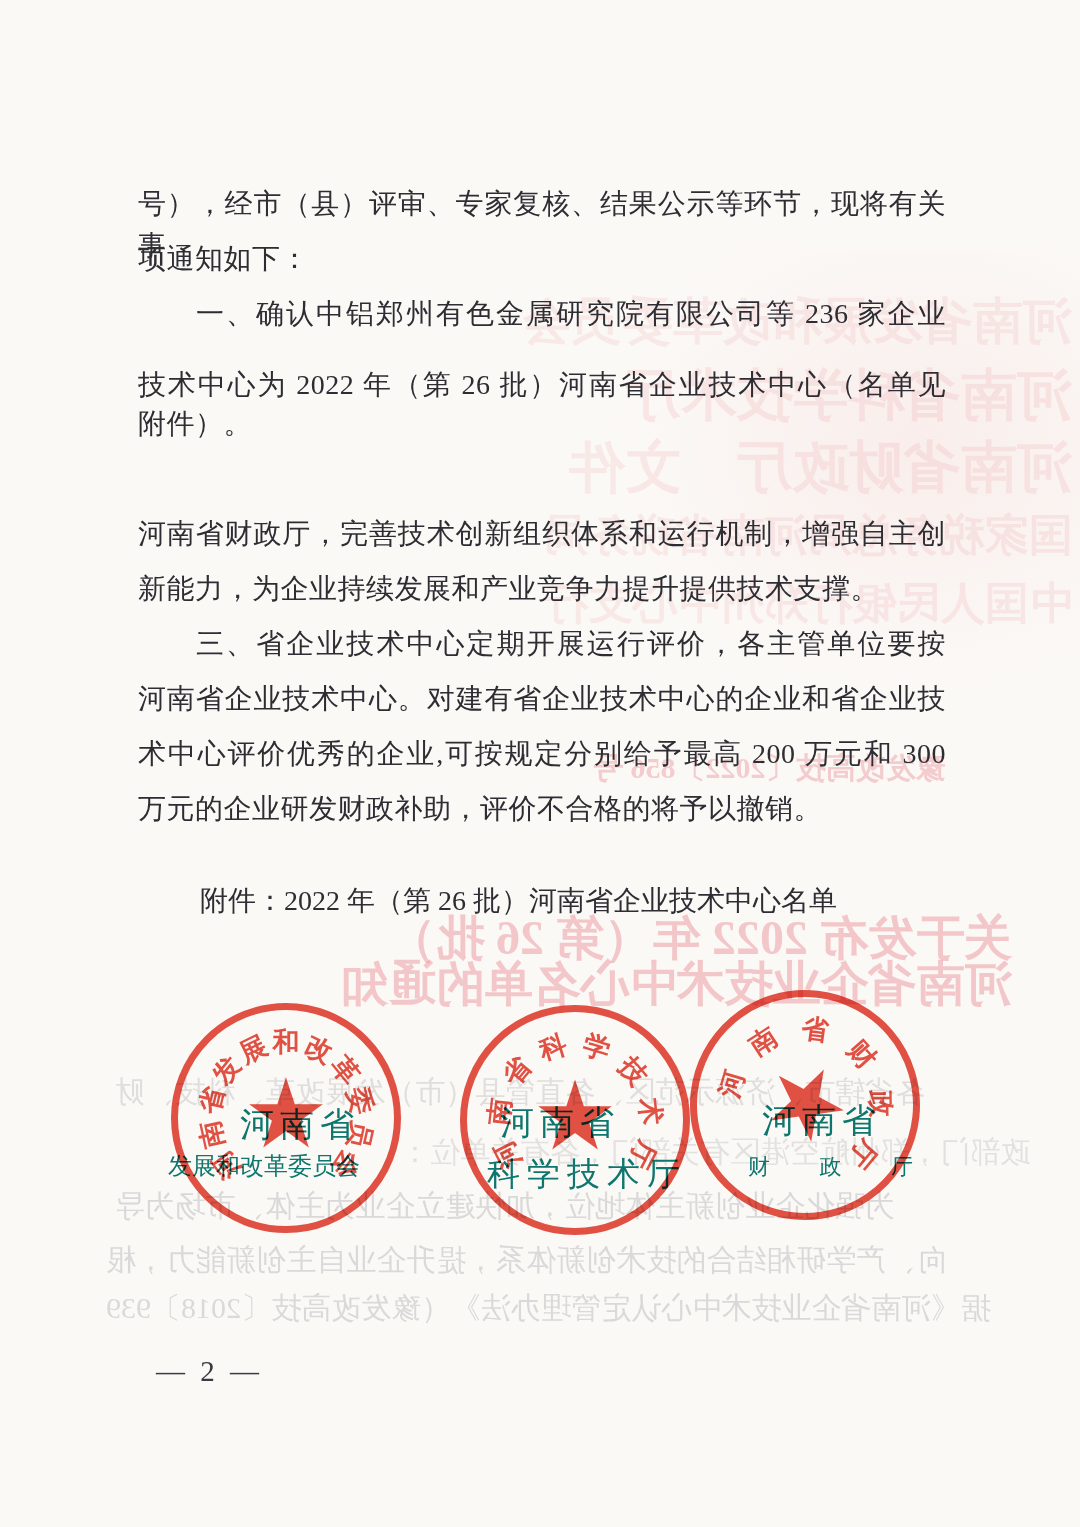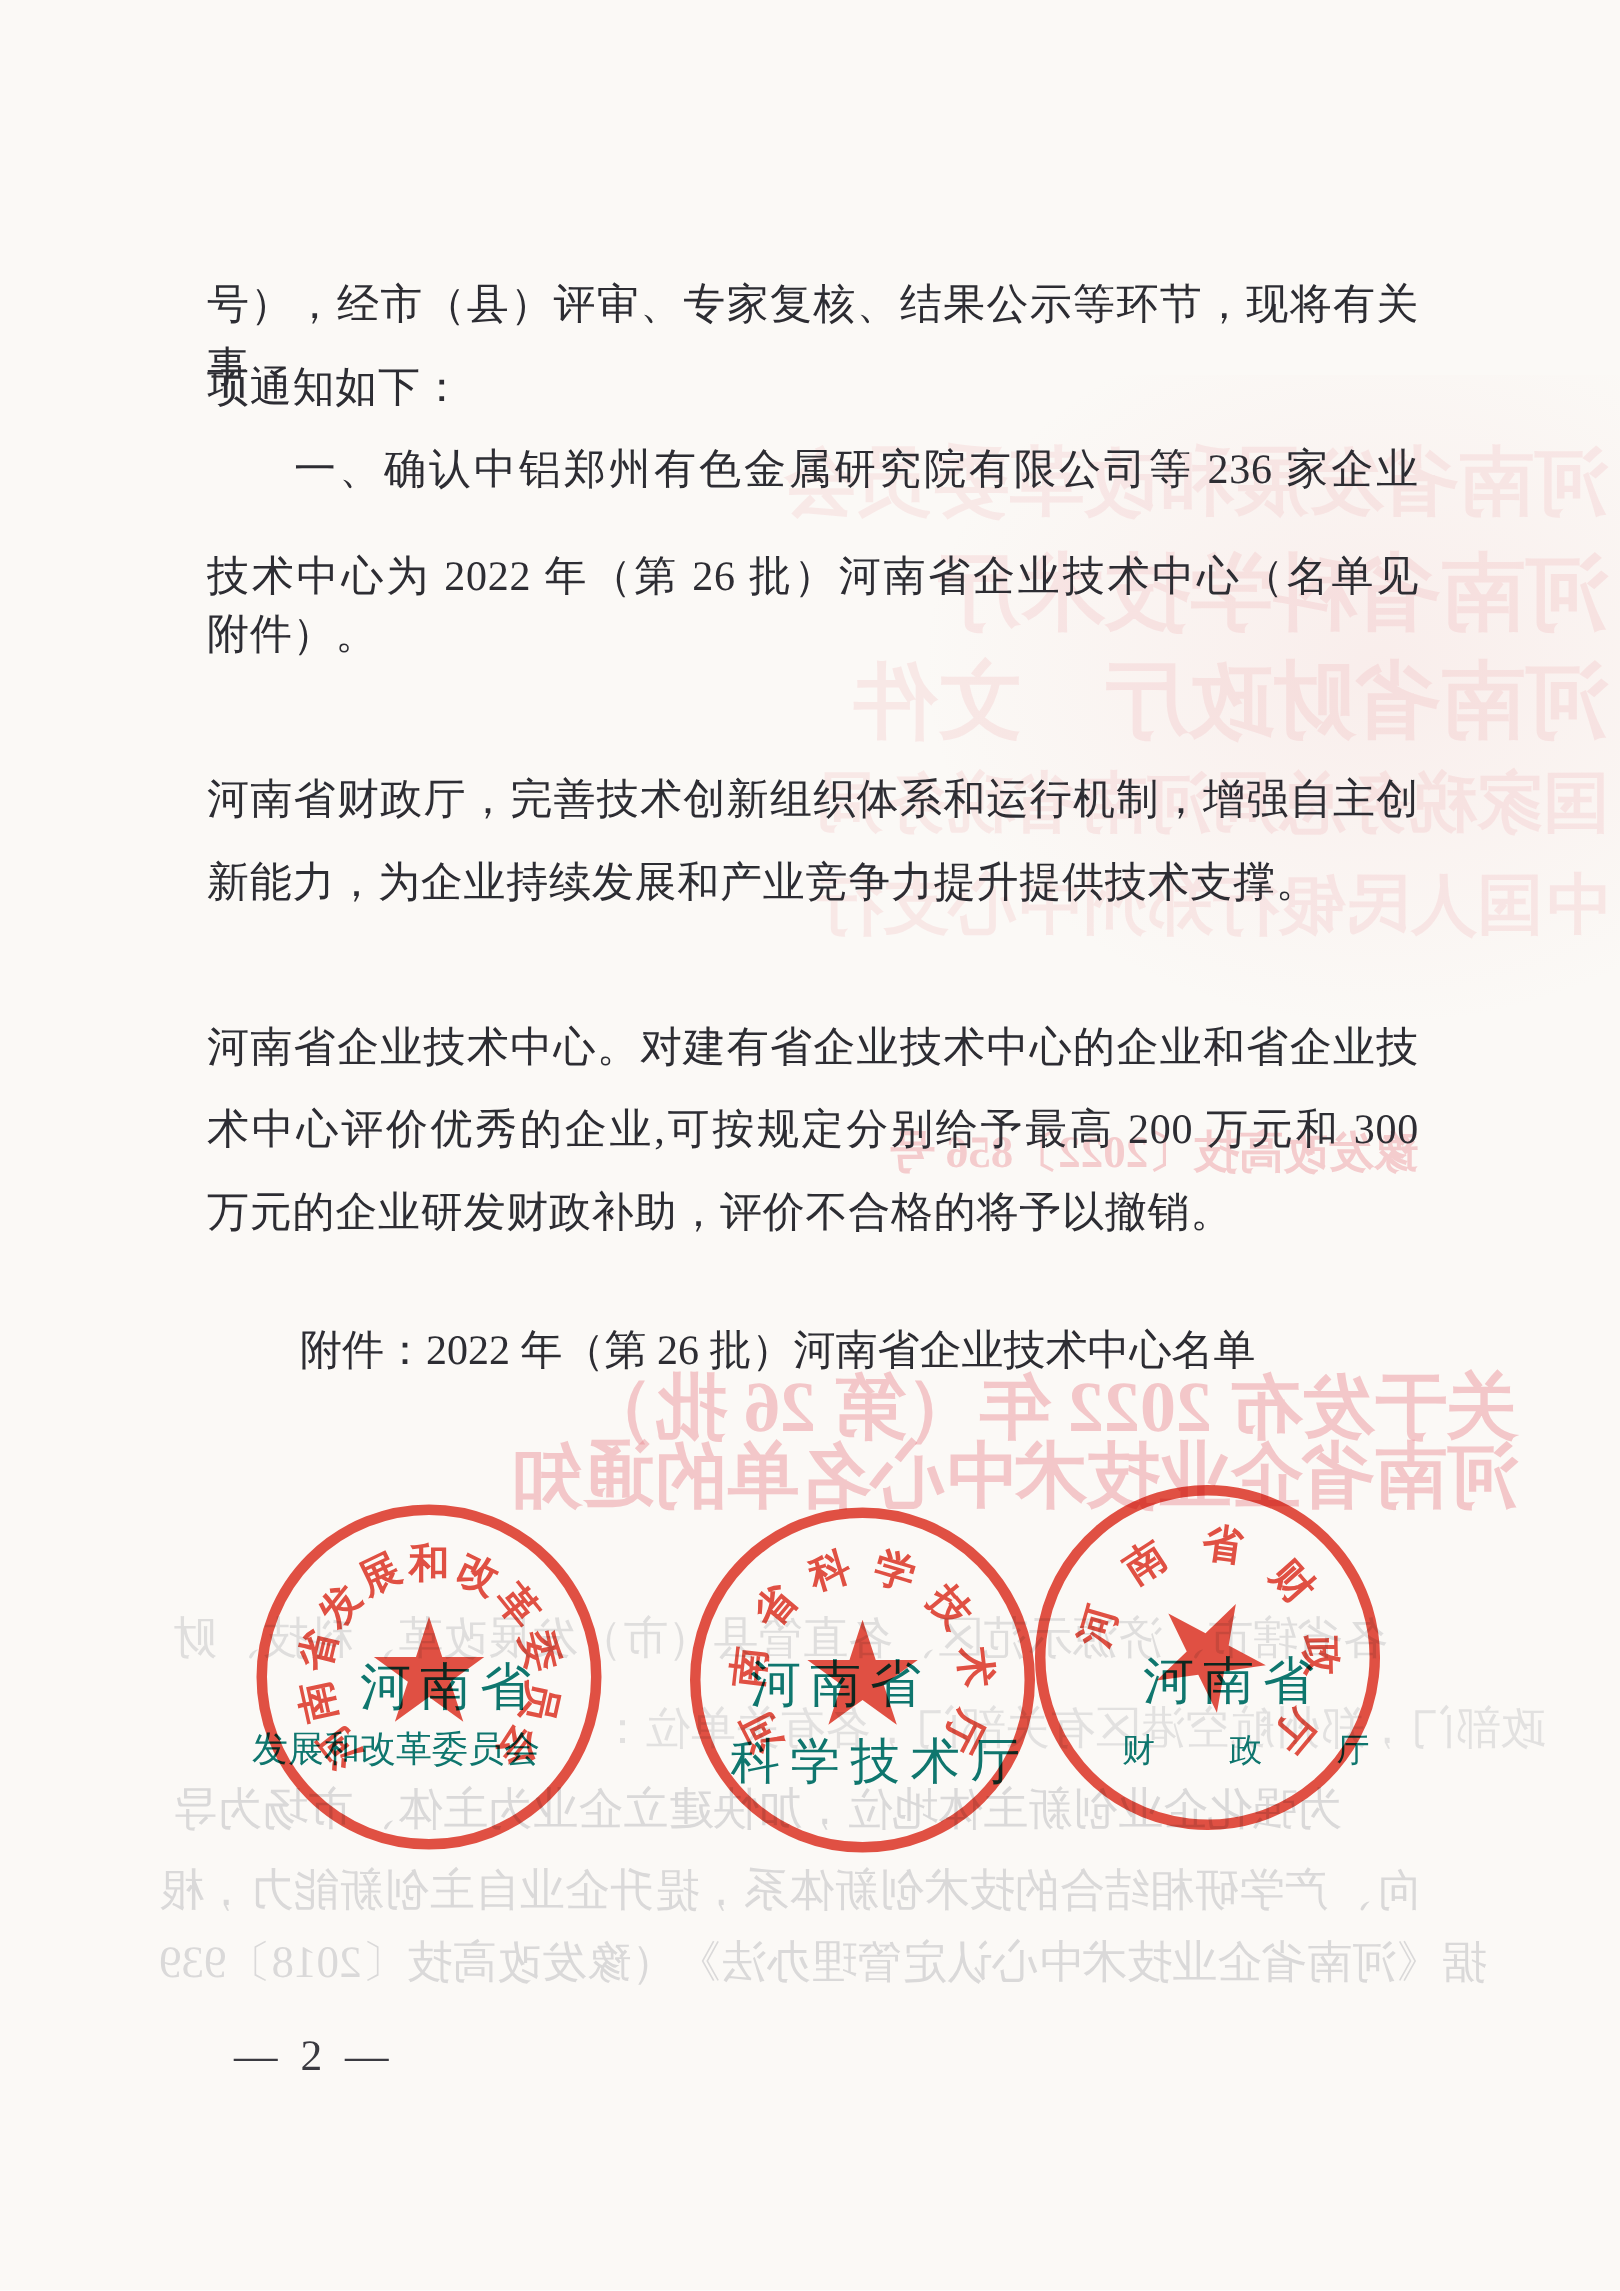--- a/index.html
+++ b/index.html
@@ -77,20 +77,21 @@
   <div class="bleed gray" style="top:1240px;left:106px;font-size:30px;opacity:.30;">向、产学研相结合的技术创新体系，提升企业自主创新能力，根</div>
   <div class="bleed gray" style="top:1288px;left:106px;font-size:30px;opacity:.30;">据《河南省企业技术中心认定管理办法》（豫发改高技〔2018〕939</div>
 
   <div class="body-line fill" style="top:183px;">号），经市（县）评审、专家复核、结果公示等环节，现将有关事</div>
   <div class="body-line" style="top:238px;">项通知如下：</div>
   <div class="body-line fill indent" style="top:293px;">一、确认中铝郑州有色金属研究院有限公司等 236 家企业</div>
   <div class="body-line fill" style="top:348px;margin-top:16px;">技术中心为 2022 年（第 26 批）河南省企业技术中心（名单见</div>
   <div class="body-line" style="top:403px;">附件）。</div>
   <div class="body-line fill" style="top:513px;">河南省财政厅，完善技术创新组织体系和运行机制，增强自主创</div>
   <div class="body-line" style="top:568px;">新能力，为企业持续发展和产业竞争力提升提供技术支撑。</div>
+  <div class="body-line fill indent" style="top:623px;">三、省企业技术中心定期开展运行评价，各主管单位要按</div>
   <div class="body-line fill" style="top:678px;">河南省企业技术中心。对建有省企业技术中心的企业和省企业技</div>
   <div class="body-line fill" style="top:733px;">术中心评价优秀的企业,可按规定分别给予最高 200 万元和 300</div>
   <div class="body-line" style="top:788px;">万元的企业研发财政补助，评价不合格的将予以撤销。</div>
 
   <div class="attachment">附件：2022 年（第 26 批）河南省企业技术中心名单</div>
 
   <div class="sig-line" style="left:240px;top:1102px;font-size:34px;letter-spacing:6px;">河南省</div>
   <div class="sig-line" style="left:168px;top:1150px;font-size:24px;letter-spacing:0;">发展和改革委员会</div>
   <div class="sig-line" style="left:500px;top:1100px;font-size:34px;letter-spacing:6px;">河南省</div>
   <div class="sig-line" style="left:487px;top:1152px;font-size:33px;letter-spacing:7px;">科学技术厅</div>

